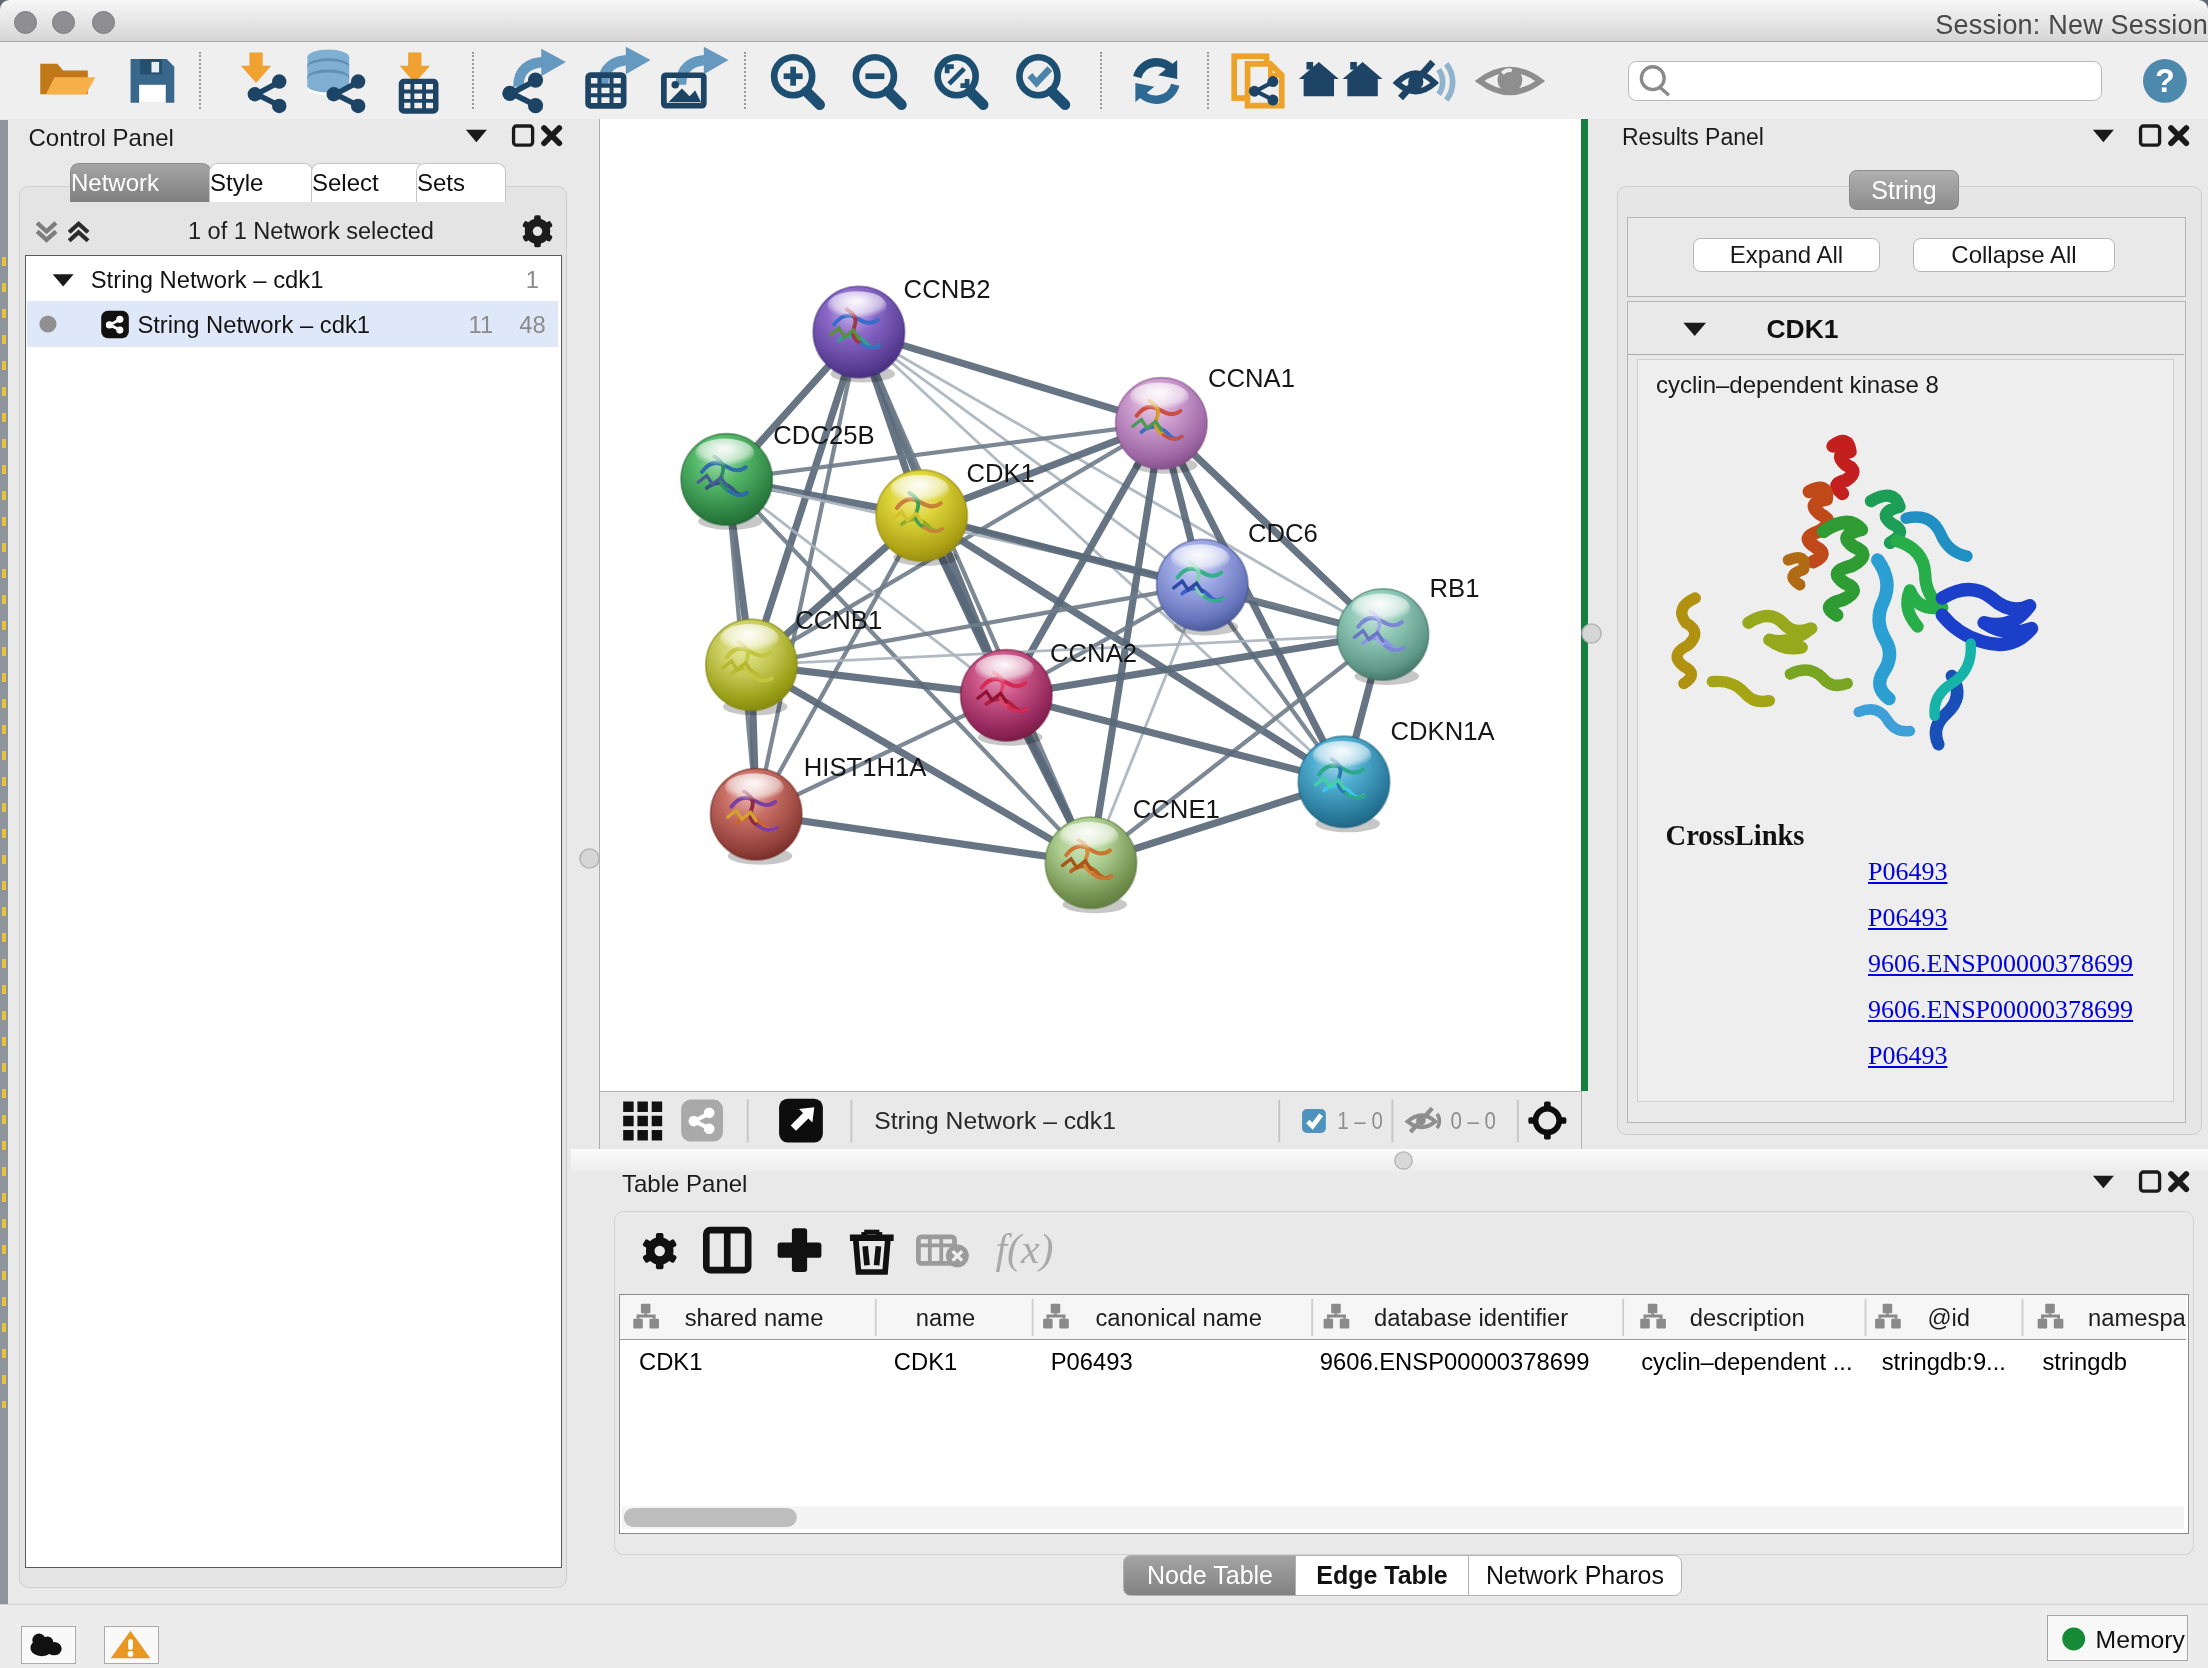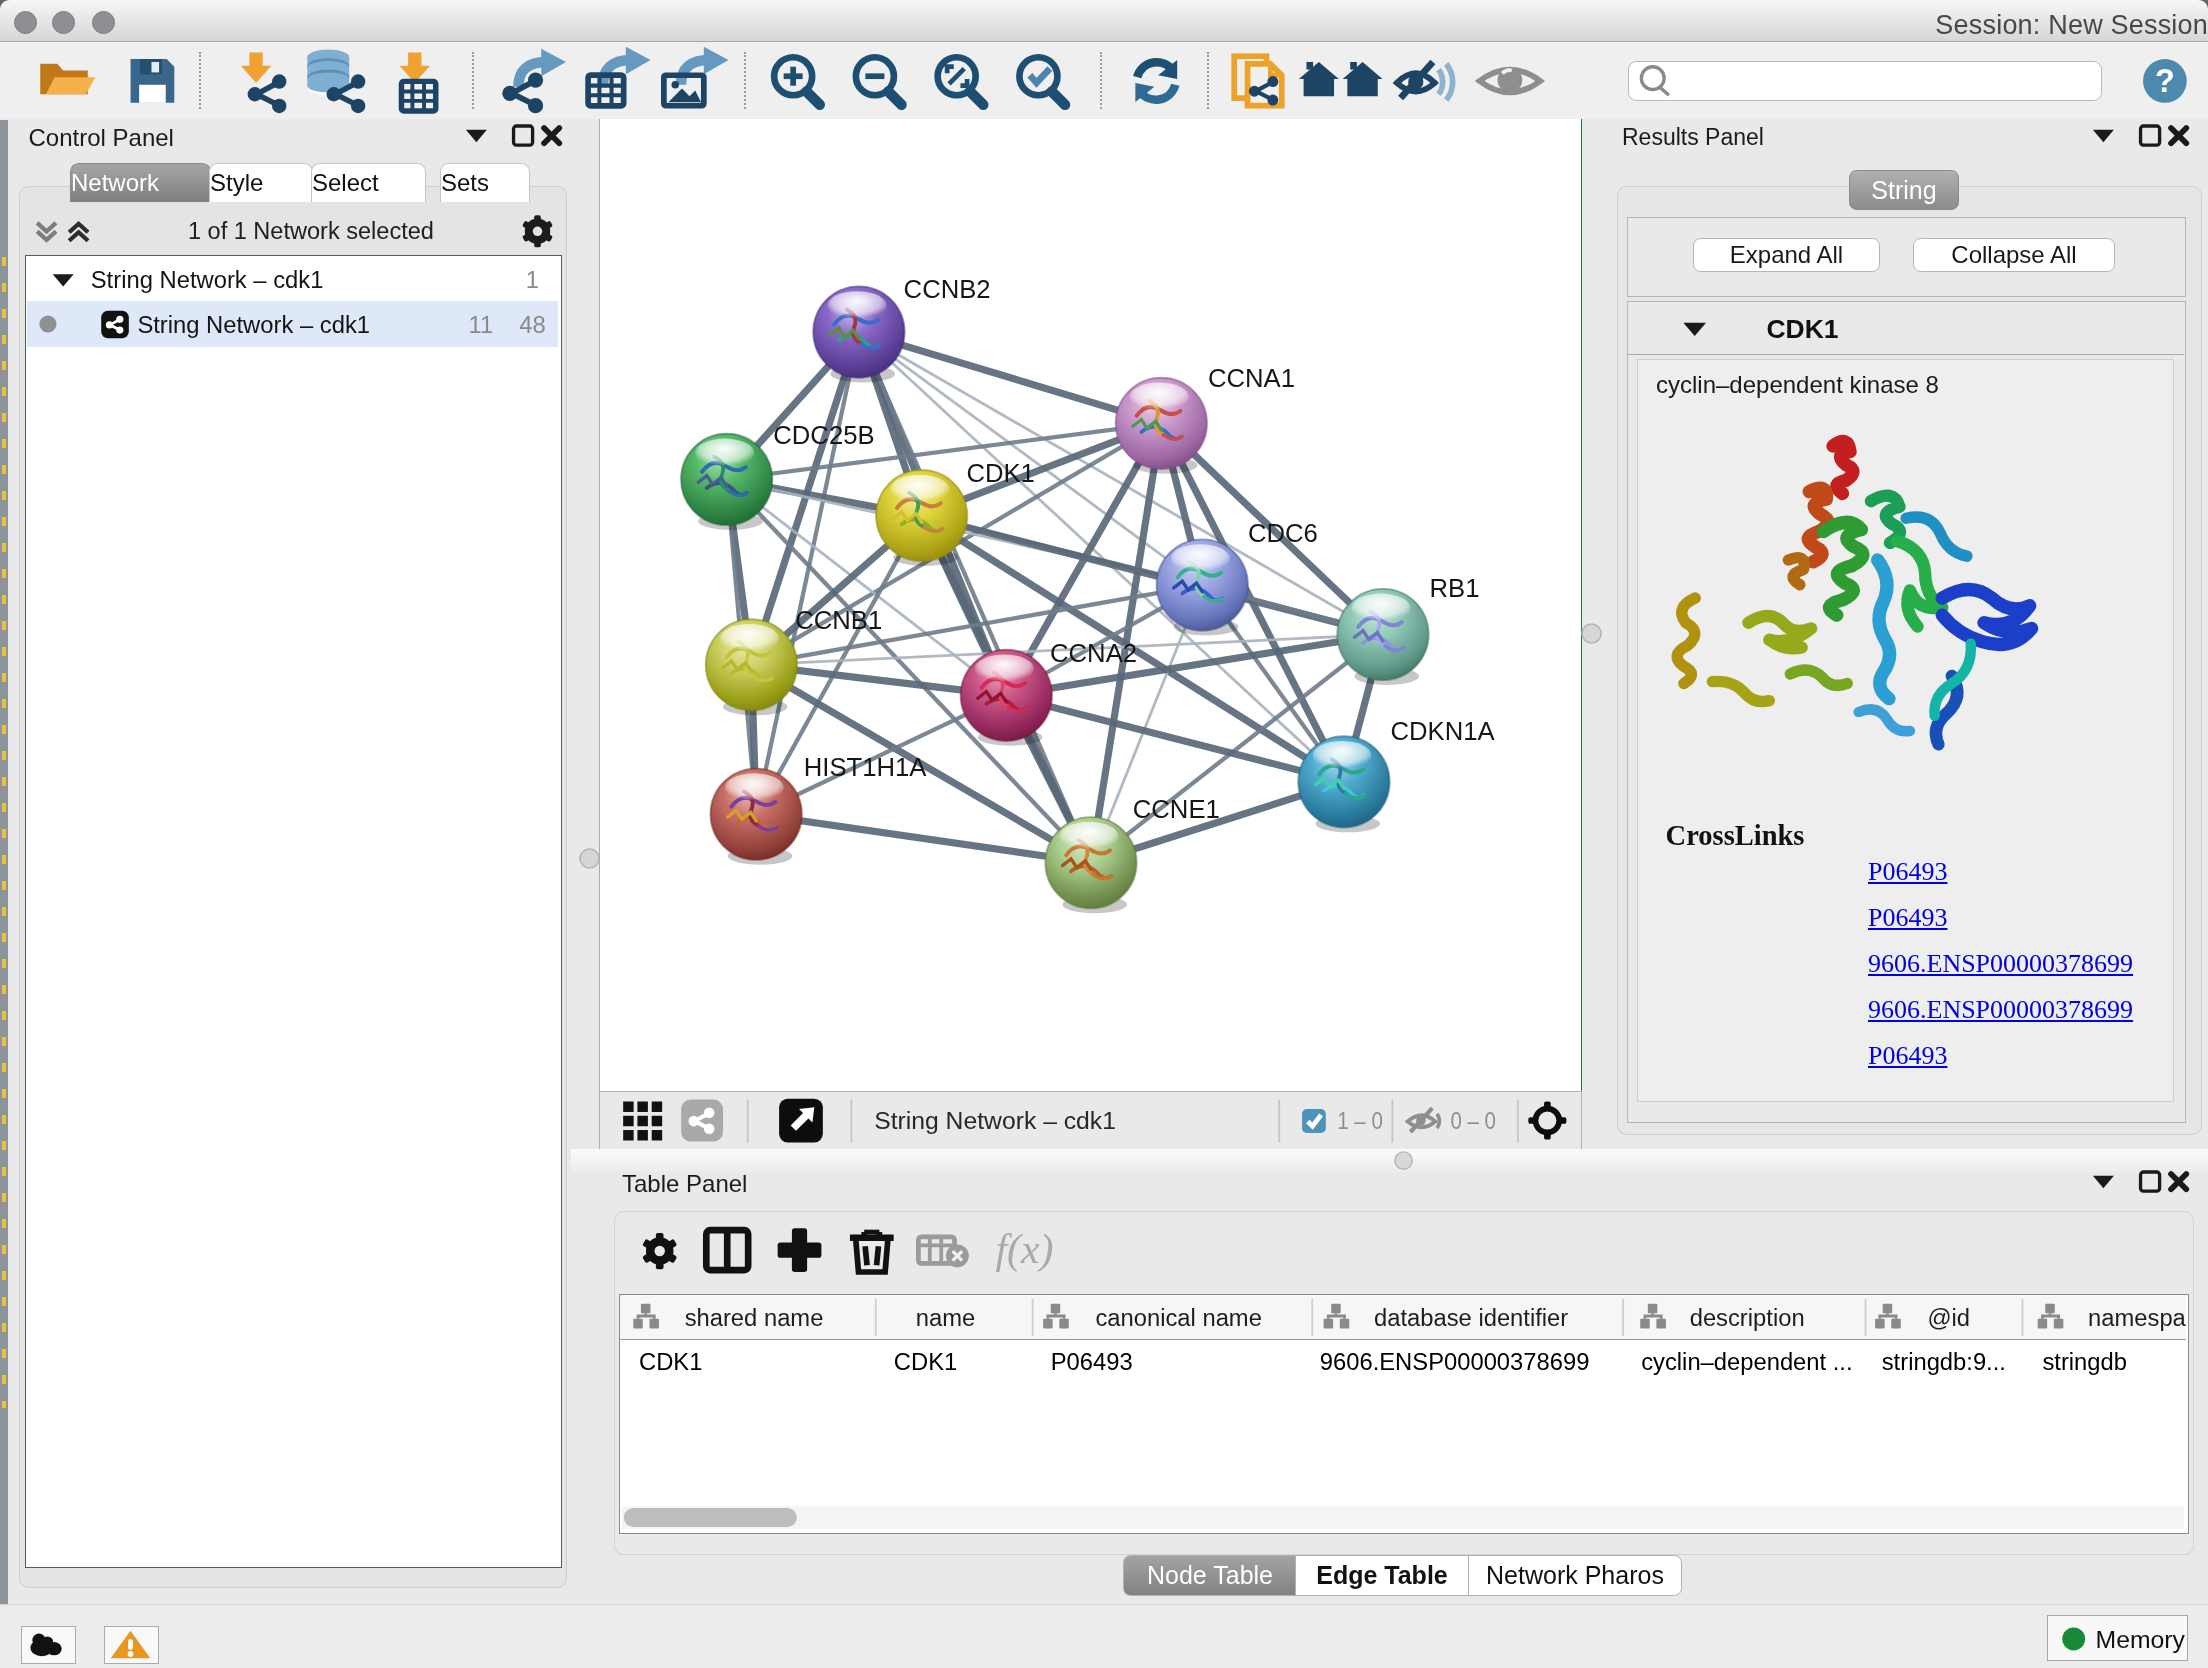--- a/index.html
+++ b/index.html
@@ -33,21 +33,21 @@
      font-size:24px;color:#111;text-align:left;line-height:38px;}
   #tab-network{left:70px;width:139px;background:linear-gradient(#a5a5a5,#7f7f7f);
      color:#fff;border-color:#8a8a8a;}
   #cp-toolrow{left:25px;top:204px;width:535px;height:49px;}
   #cp-list{left:25px;top:255px;width:535px;height:1311px;background:#fff;
      border:1.9px solid #5a5a5a;}
   #cp-row1{left:27px;top:257px;width:531px;height:44px;background:#fff;font-size:24px;color:#141414;}
   #cp-row2{left:27px;top:301px;width:531px;height:46px;background:#dfe8f8;font-size:24px;color:#141414;}
   
   #canvas{left:599px;top:119px;width:981px;height:972px;background:#fff;
-     border-left:1px solid #adadad;border-right:1px solid #15803d;}
+     border-left:1px solid #adadad;border-right:7px solid #15803d;}
   #netbar{left:599px;top:1091px;width:981px;height:58px;background:#e9e9e9;
      border-top:1px solid #b3b3b3;border-left:1px solid #adadad;border-right:1px solid #b3b3b3;}
   
   #hsplit{left:571px;top:1149px;width:1638px;height:23px;
      background:linear-gradient(#fbfbfb,#ececec);}
   
   #rp-title{left:1622px;top:124px;font-size:23px;color:#1b1b1b;}
   #rp-panel{left:1617px;top:186px;width:583px;height:947px;background:#e6e6e6;
      border:1px solid #cecece;border-radius:9.5px;}
   #rp-stringtab{left:1849px;top:162px;width:108px;height:38px;
@@ -256,21 +256,21 @@
   <div class="abs" id="cp-title">Control Panel</div>
   <svg class="abs" style="left:464px;top:124px;" width="101" height="25" viewBox="0 0 106 26">
     <path d="M 2 6 L 24 6 L 13 19 Z" fill="#1a1a1a"></path>
     <rect x="52" y="2" width="20" height="20" rx="3" fill="none" stroke="#1a1a1a" stroke-width="3.5"></rect>
     <path d="M 84 4 L 100 20 M 100 4 L 84 20" stroke="#1a1a1a" stroke-width="6" stroke-linecap="round"></path>
   </svg>
   <div class="abs" id="cp-panel"></div>
   <div class="tab" id="tab-network">Network</div>
   <div class="tab" style="left:209px;width:102px;">Style</div>
   <div class="tab" style="left:311px;width:113px;">Select</div>
-  <div class="tab" style="left:440px;width:88px;">Sets</div>
+  <div class="tab" style="left:416px;width:88px;">Sets</div>
   <div class="abs" id="cp-toolrow">
     <svg width="535" height="49" viewBox="0 0 562 52">
       <g stroke="#7d7d7d" stroke-width="4.5" fill="none">
         <path d="M 10 20 L 20 29 L 30 20"></path>
         <path d="M 10 29 L 20 38 L 30 29"></path>
       </g>
       <g stroke="#2c2c2c" stroke-width="4.5" fill="none">
         <path d="M 44 30 L 54 21 L 64 30"></path>
         <path d="M 44 39 L 54 30 L 64 39"></path>
       </g>

